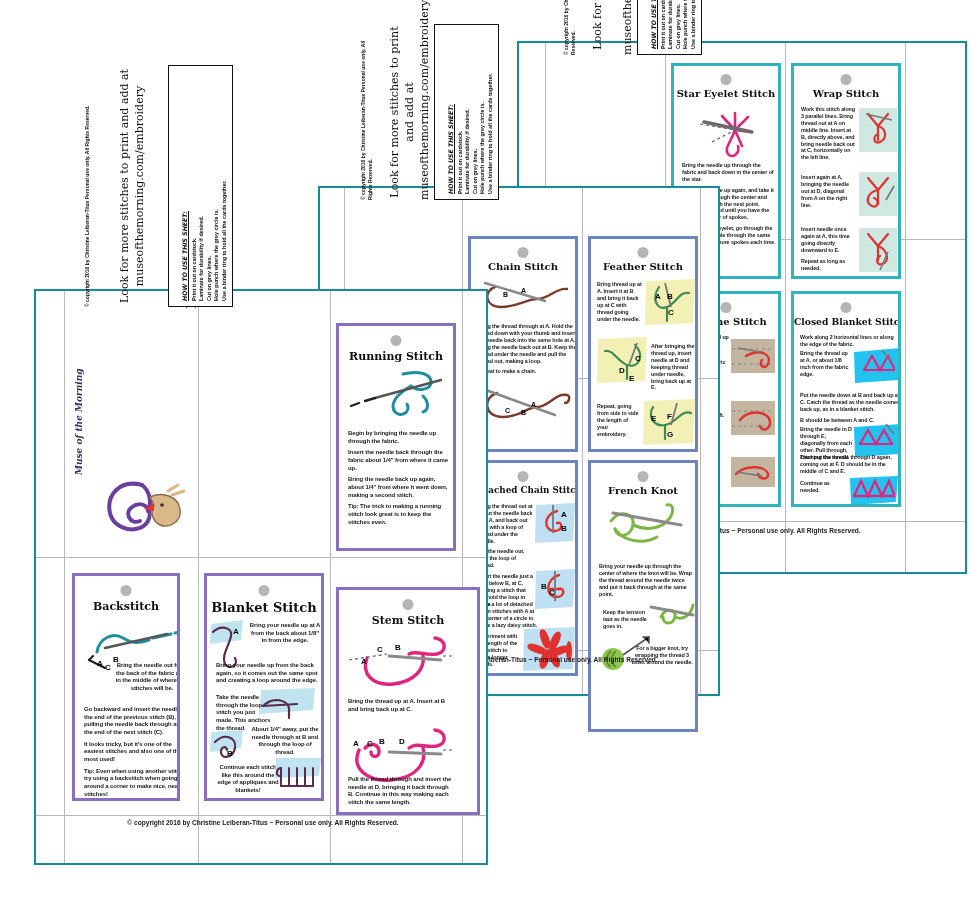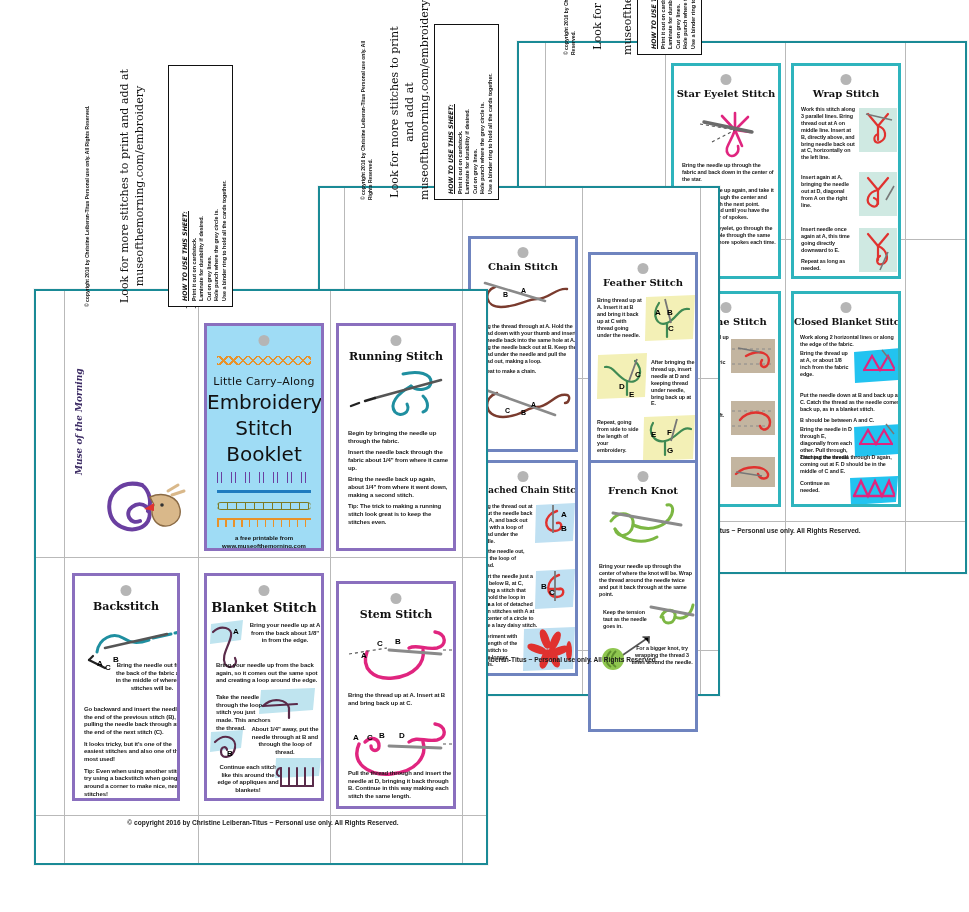--- a/index.html
+++ b/index.html
@@ -409,21 +409,21 @@
         </g>
         <g stroke="#8a8a8a" stroke-width="2.6" stroke-linecap="round">
             <path d="M8 10 L80 36"></path>
           </g>
         <text x="30" y="34" font-size="7" font-family="Liberation Sans" font-weight="bold">C</text>
         <text x="46" y="36" font-size="7" font-family="Liberation Sans" font-weight="bold">B</text>
         <text x="56" y="28" font-size="7" font-family="Liberation Sans" font-weight="bold">A</text>
       </svg>
     </div>
 
-    <div class="card blue" style="left:268px; top:48px; width:110px; height:216px;margin-top:16px;">
+    <div class="card blue" style="left:268px; top:48px; width:110px; height:216px;">
       <div class="punch" style="top:8px;"></div>
       <div class="card-title" style="top:22px; font-size:10px;">Feather Stitch</div>
       <div class="body-text" style="left:6px; top:42px; width:46px;">
         <p>Bring thread up at A. Insert it at B and bring it back up at C with thread going under the needle.</p>
       </div>
       <svg class="illu" style="left:52px; top:38px;" width="56" height="56" viewBox="0 0 56 56">
         <polygon points="3,4 52,2 50,46 2,48" fill="#f3f0b6"></polygon>
         <g stroke="#3f8a53" stroke-width="2.2" fill="none" stroke-linecap="round">
           <path d="M16 10 C8 22 14 34 24 30 C34 26 36 14 46 16"></path>
           <path d="M24 30 L24 44"></path>
@@ -598,34 +598,20 @@
           <path d="M48 16 C56 22 58 34 54 42"></path>
         </g>
         <path d="M56 28 C70 22 84 28 86 40 C88 52 76 60 66 56 C58 52 56 42 60 36 Z" fill="#d9b88a" stroke="#8a6a44" stroke-width="1.4"></path>
         <path d="M60 34 L50 40 L60 42 Z" fill="#e0322f"></path>
         <circle cx="68" cy="36" r="1.8" fill="#333"></circle>
         <path d="M74 22 L84 16 M78 26 L90 22" stroke="#d9b88a" stroke-width="3" stroke-linecap="round"></path>
       </svg>
       <div class="rot" style="left:8px; top:176px; font-family:'DejaVu Serif', serif; font-style:italic; font-weight:bold; font-size:9px; color:#3b2a63;">Muse of the Morning</div>
     </div>
 
-    <div class="cover" style="left:168px; top:32px; width:120px; height:228px;">
-      <div class="punch" style="top:9px;"></div>
-      <div class="band zig" style="top:30px; color:#e8922a; height:9px;"></div>
-      <div class="c-title sub" style="top:49px;">Little Carry–Along</div>
-      <div class="c-title big" style="top:64px;">Embroidery</div>
-      <div class="c-title big" style="top:90px;">Stitch</div>
-      <div class="c-title big" style="top:116px;">Booklet</div>
-      <div class="band fan" style="top:146px; color:#6a3fa0; height:11px;"></div>
-      <div class="band line" style="top:164px; color:#1f7bbf;"></div>
-      <div class="band chain" style="top:176px; color:#7d7a22; height:8px;"></div>
-      <div class="band comb" style="top:192px; color:#e8922a; height:9px;"></div>
-      <div class="foot" style="top:208px;">a free printable from</div>
-      <div class="foot" style="top:216px;">www.museofthemorning.com</div>
-    </div>
 
     <div class="card" style="left:300px; top:32px; width:120px; height:228px;">
       <div class="punch" style="top:9px;"></div>
       <div class="card-title" style="top:24px; font-size:11px;">Running Stitch</div>
       <svg class="illu" style="left:6px; top:42px;" width="108" height="54" viewBox="0 0 108 54">
         <g stroke="#1f8fa0" stroke-width="3" fill="none" stroke-linecap="round">
           <path d="M58 6 C74 2 86 6 86 14 C86 22 72 24 66 18"></path>
           <path d="M66 18 C52 26 44 36 50 44 C56 50 66 44 62 36"></path>
           <path d="M78 28 C84 34 84 42 78 44"></path>
         </g>
@@ -717,21 +703,21 @@
       <svg class="illu" style="left:66px; top:180px;" width="50" height="44" viewBox="0 0 50 44">
         <polygon points="3,2 48,2 46,20 2,22" fill="#bfe4ef"></polygon>
         <g stroke="#5a2b4a" stroke-width="2" fill="none" stroke-linecap="round">
           <path d="M8 12 L8 30 M16 12 L16 30 M24 12 L24 30 M32 12 L32 30 M40 12 L40 30"></path>
           <path d="M8 30 L40 30"></path>
           <path d="M8 12 C4 12 2 18 6 20"></path>
         </g>
       </svg>
     </div>
 
-    <div class="card" style="left:300px; top:290px; width:120px; height:228px;">
+    <div class="card" style="left:300px; top:296px; width:144px; height:228px;">
       <div class="punch" style="top:9px;"></div>
       <div class="card-title" style="top:24px; font-size:11px;">Stem Stitch</div>
       <svg class="illu" style="left:4px; top:44px;" width="112" height="60" viewBox="0 0 112 60">
         <g stroke="#e0257f" stroke-width="3.4" fill="none" stroke-linecap="round">
           <path d="M92 4 C104 6 104 18 94 20 C82 22 74 16 66 20"></path>
           <path d="M24 24 C18 40 30 52 50 50 C72 48 82 34 80 22"></path>
         </g>
         <g stroke="#8a8a8a" stroke-width="2.8" stroke-linecap="round">
             <path d="M46 22 L98 26"></path>
           </g>

